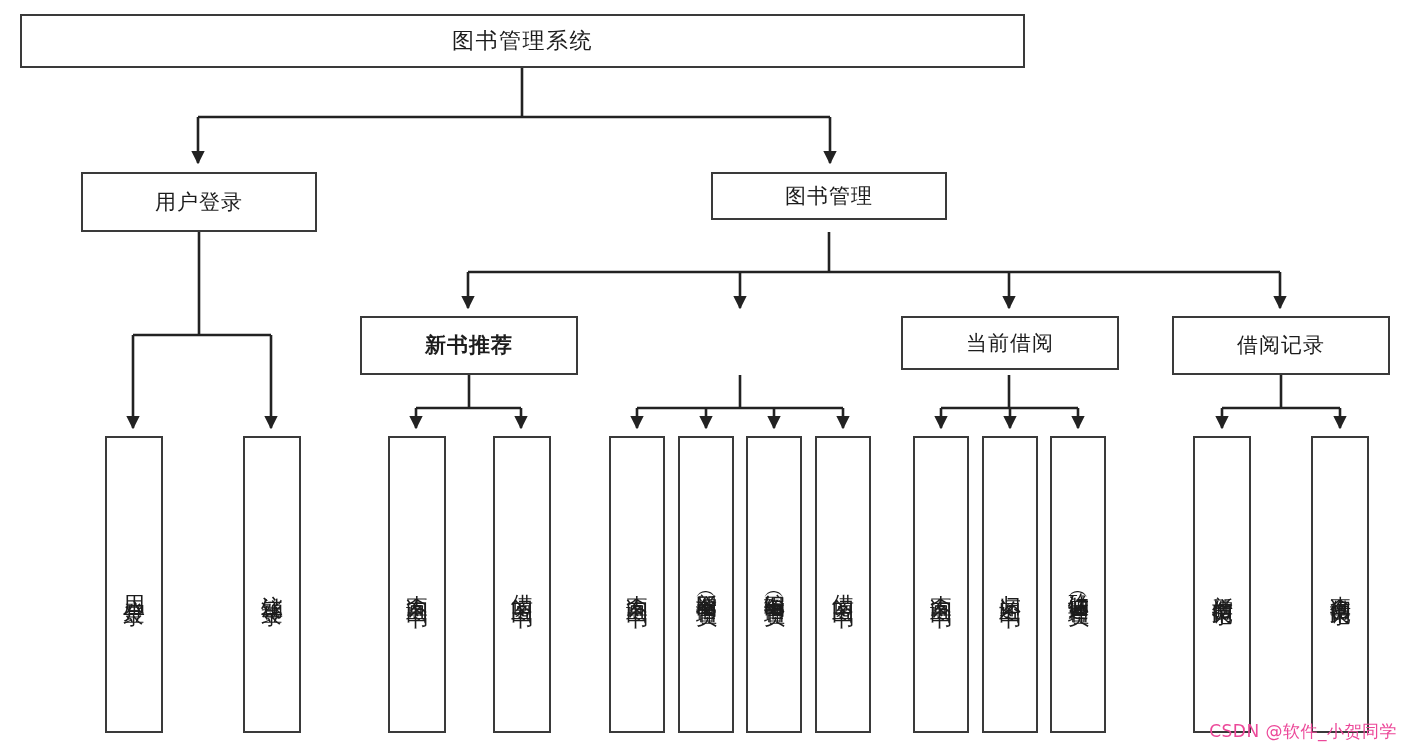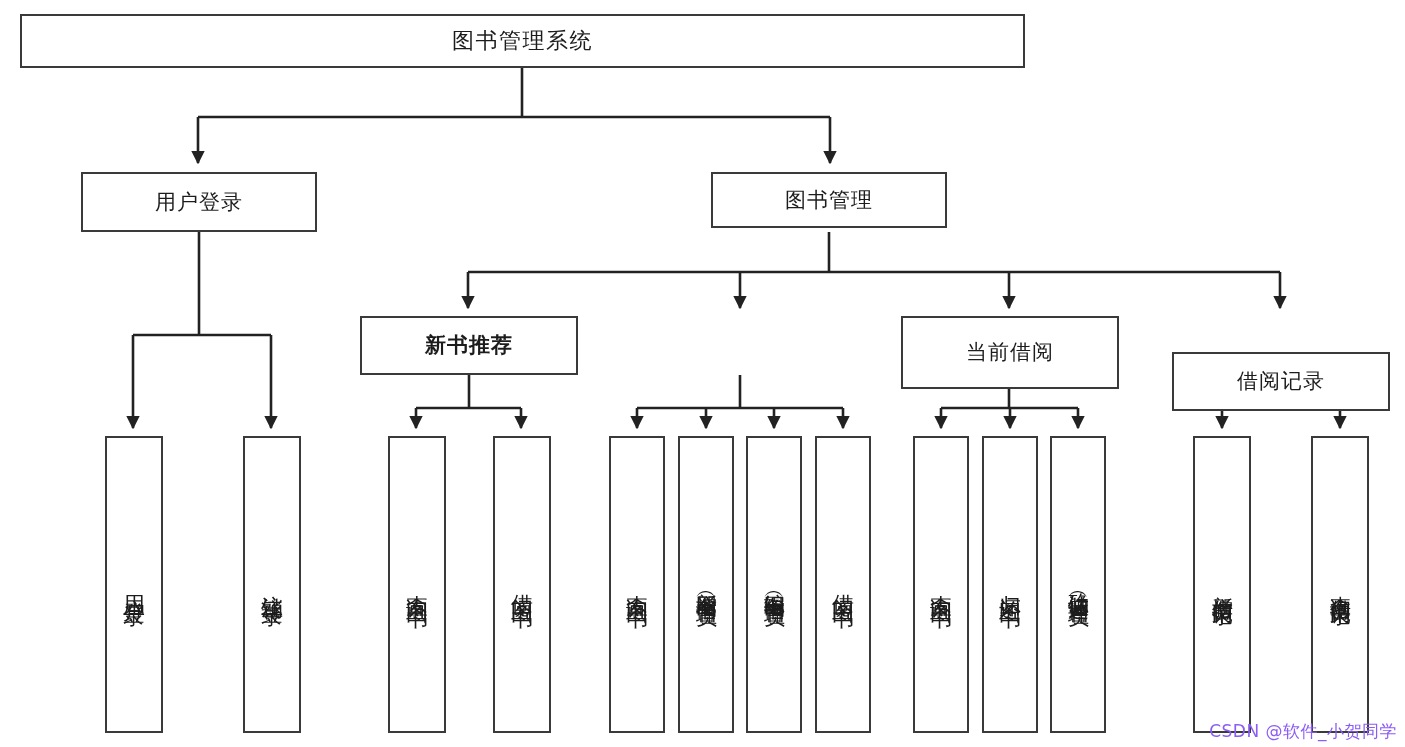--- a/index.html
+++ b/index.html
@@ -68,21 +68,21 @@
   }
   .node.vert.tall .label {
     font-size: 21px;
     letter-spacing: 2px;
   }
   #watermark {
     position: absolute;
     right: 8px;
     bottom: 4px;
     font-size: 17px;
-    color: #8b5cf6;
+    color: #ec4899;
     letter-spacing: 0.5px;
     z-index: 5;
     white-space: nowrap;
     font-family: "DejaVu Sans", "Liberation Sans", sans-serif;
   }
 </style>
 </head>
 <body>
 
 <div id="diagram">
@@ -138,34 +138,34 @@
   </svg>
 
   <div class="node horiz root" style="left:20px; top:14px; width:1005px; height:54px;">
     <span class="label">图书管理系统</span>
   </div>
 
   <div class="node horiz" style="left:81px; top:172px; width:236px; height:60px;">
     <span class="label">用户登录</span>
   </div>
 
-  <div class="node horiz" style="left:711px; top:172px; width:236px; height:56px;">
+  <div class="node horiz" style="left:711px; top:172px; width:236px; height:48px;">
     <span class="label">图书管理</span>
   </div>
 
   <div class="node horiz" style="left:360px; top:316px; width:218px; height:59px;font-weight:bold;">
     <span class="label">新书推荐</span>
   </div>
 
 
-  <div class="node horiz" style="left:901px; top:316px; width:218px; height:73px;">
+  <div class="node horiz" style="left:901px; top:316px; width:218px; height:54px;">
     <span class="label">当前借阅</span>
   </div>
 
-  <div class="node horiz" style="left:1172px; top:316px; width:218px; height:59px;margin-top:36px;">
+  <div class="node horiz" style="left:1172px; top:316px; width:218px; height:59px;">
     <span class="label">借阅记录</span>
   </div>
 
   <div class="node vert" style="left:105px; top:436px; width:58px; height:297px;">
     <span class="label">用户登录</span>
   </div>
 
   <div class="node vert" style="left:243px; top:436px; width:58px; height:297px;">
     <span class="label">注销登录</span>
   </div>

